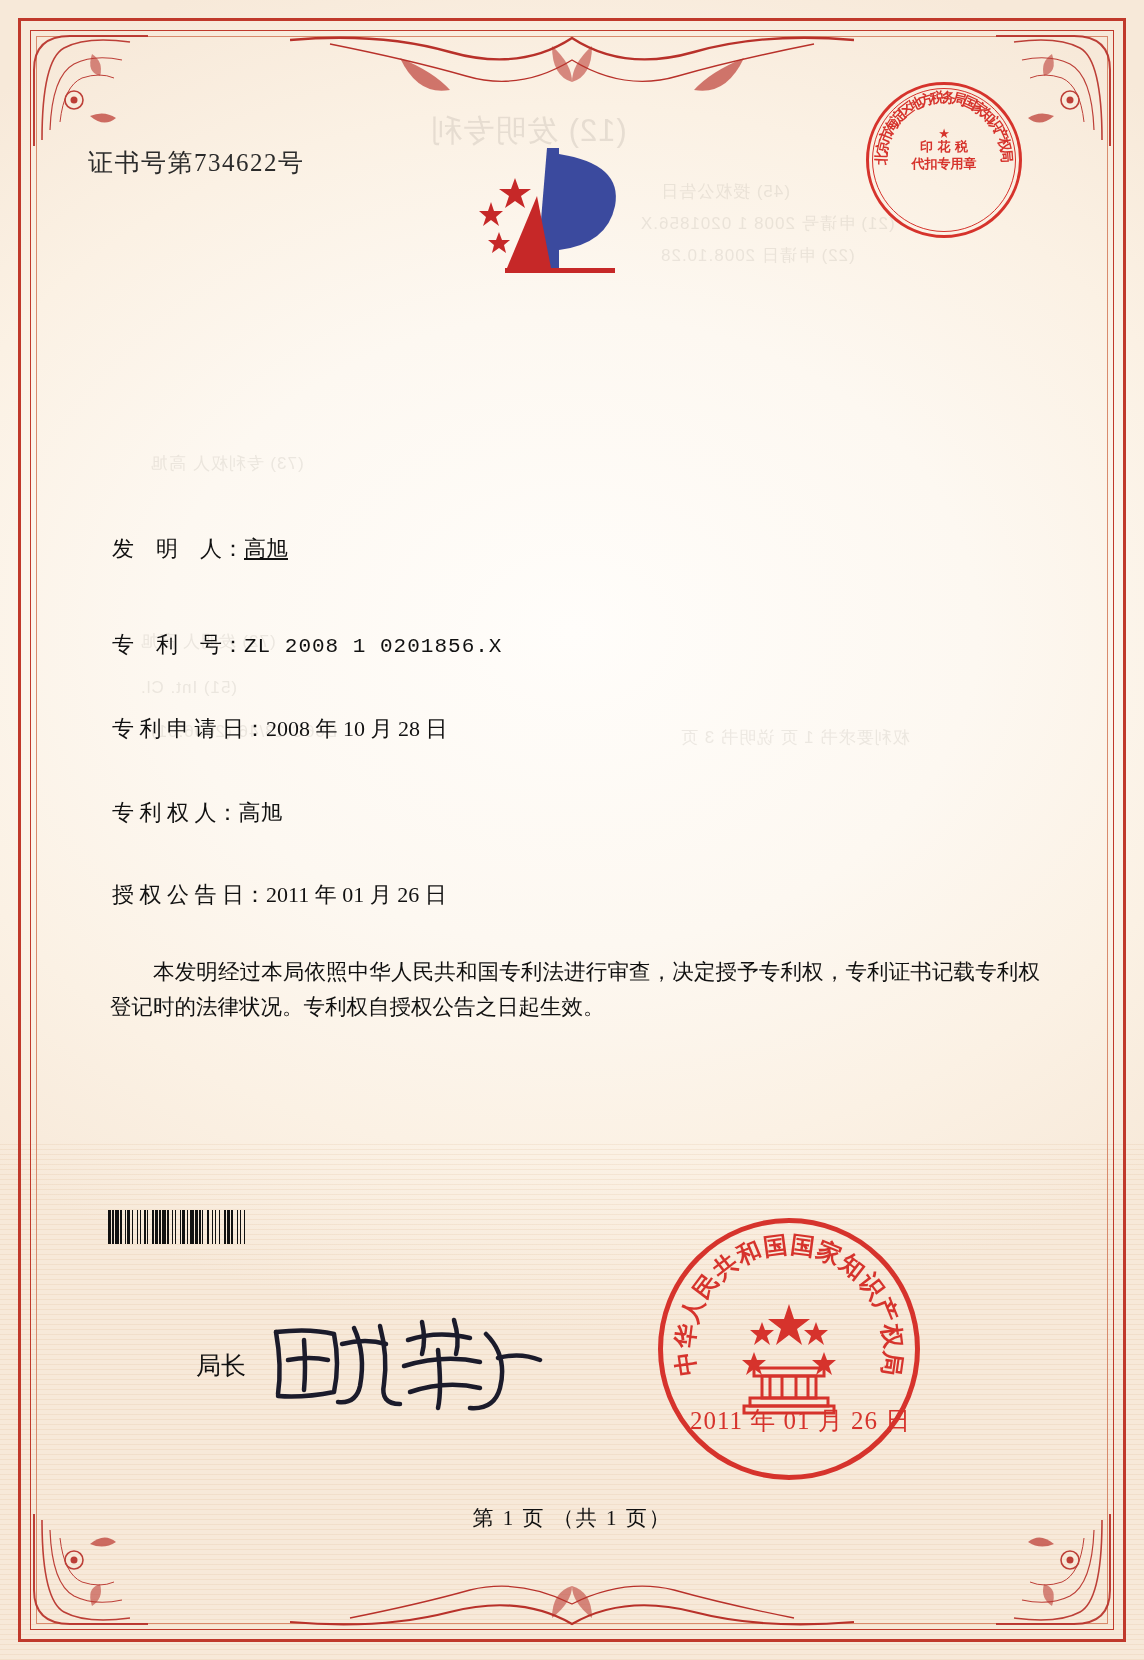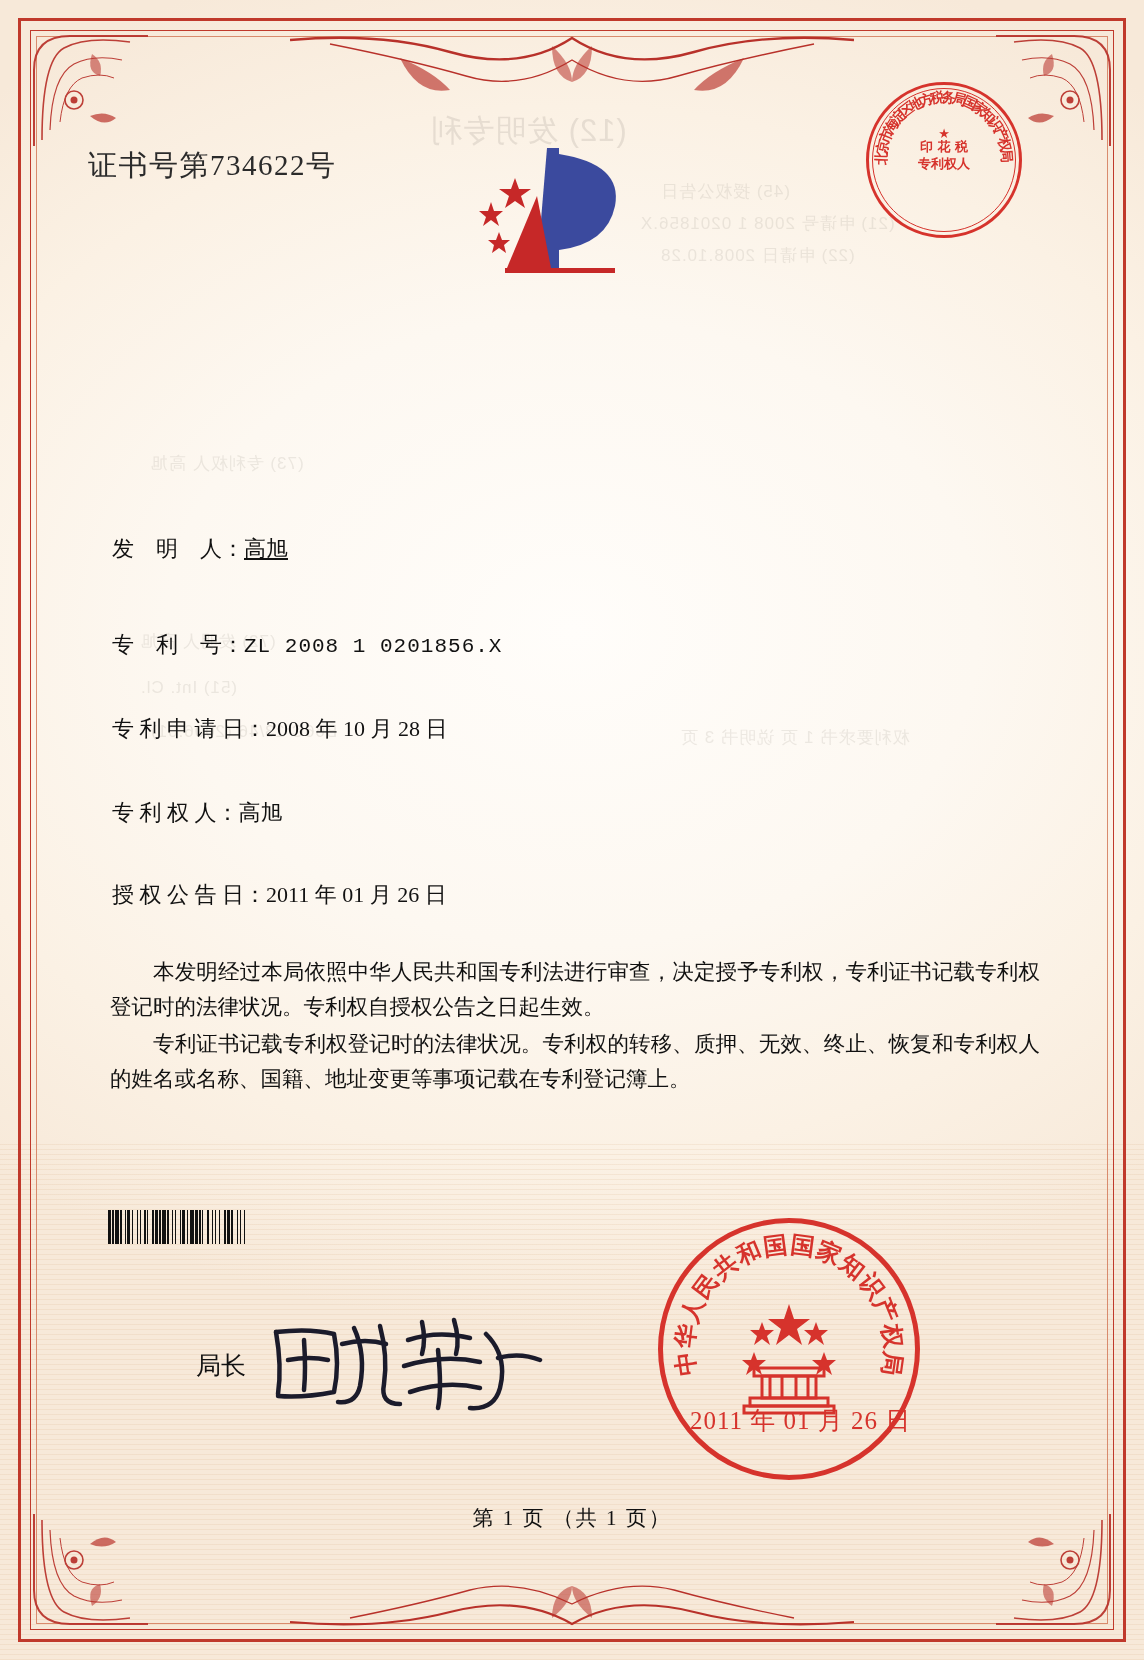--- a/index.html
+++ b/index.html
@@ -97,21 +97,21 @@
     white-space: nowrap;
     font-family: "Liberation Sans", sans-serif;
     pointer-events: none;
   }
   .ghost.big { font-size: 31px; color: rgba(150,140,130,0.2); }
 
   
   #cert-number {
     position: absolute;
     left: 88px; top: 146px;
-    font-size: 29px;
+    font-size: 25px;
     color: #2b2b2b;
     letter-spacing: 1.5px;
   }
 
   #emblem {
     position: absolute;
     left: 455px; top: 140px;
     width: 190px; height: 140px;
   }
 
@@ -384,21 +384,21 @@
         <span class="arc-char" style="transform: translate(113.405px, 27.1033px) rotate(394.824deg) translate(-50%, -50%); left: 0px; top: 0px;">家</span>
         <span class="arc-char" style="transform: translate(121.886px, 34.2044px) rotate(405.059deg) translate(-50%, -50%); left: 0px; top: 0px;">知</span>
         <span class="arc-char" style="transform: translate(128.969px, 42.6994px) rotate(415.294deg) translate(-50%, -50%); left: 0px; top: 0px;">识</span>
         <span class="arc-char" style="transform: translate(134.431px, 52.318px) rotate(425.529deg) translate(-50%, -50%); left: 0px; top: 0px;">产</span>
         <span class="arc-char" style="transform: translate(138.096px, 62.7539px) rotate(435.765deg) translate(-50%, -50%); left: 0px; top: 0px;">权</span>
         <span class="arc-char" style="transform: translate(139.849px, 73.6751px) rotate(446deg) translate(-50%, -50%); left: 0px; top: 0px;">局</span>
       </div>
     <div class="star">★</div>
     <div class="center-lines">
       <div>印 花 税</div>
-      <div>专利权人</div>
+      <div>代扣专用章</div>
     </div>
   </div>
 
   <div class="field" style="top:534px;text-decoration:underline;">
     <span class="lbl">发　明　人：</span><span class="val">高旭</span>
   </div>
   <div class="field" style="top:630px;">
     <span class="lbl">专　利　号：</span><span class="val mono">ZL 2008 1 0201856.X</span>
   </div>
   <div class="field" style="top:714px;">
@@ -406,21 +406,20 @@
   </div>
   <div class="field" style="top:798px;">
     <span class="lbl">专 利 权 人：</span><span class="val">高旭</span>
   </div>
   <div class="field" style="top:880px;">
     <span class="lbl">授 权 公 告 日：</span><span class="val">2011 年 01 月 26 日</span>
   </div>
 
   <div id="body-text">
     <p>本发明经过本局依照中华人民共和国专利法进行审查，决定授予专利权，专利证书记载专利权登记时的法律状况。专利权自授权公告之日起生效。</p>
-    <p>专利证书记载专利权登记时的法律状况。专利权的转移、质押、无效、终止、恢复和专利权人的姓名或名称、国籍、地址变更等事项记载在专利登记簿上。</p>
   </div>
 
   <div id="barcode">
       <i style="width: 3px; background: rgb(17, 17, 17);"></i>
       <i style="width: 1px; background: transparent;"></i>
       <i style="width: 2px; background: rgb(17, 17, 17);"></i>
       <i style="width: 1px; background: transparent;"></i>
       <i style="width: 4px; background: rgb(17, 17, 17);"></i>
       <i style="width: 1px; background: transparent;"></i>
       <i style="width: 2px; background: rgb(17, 17, 17);"></i>

